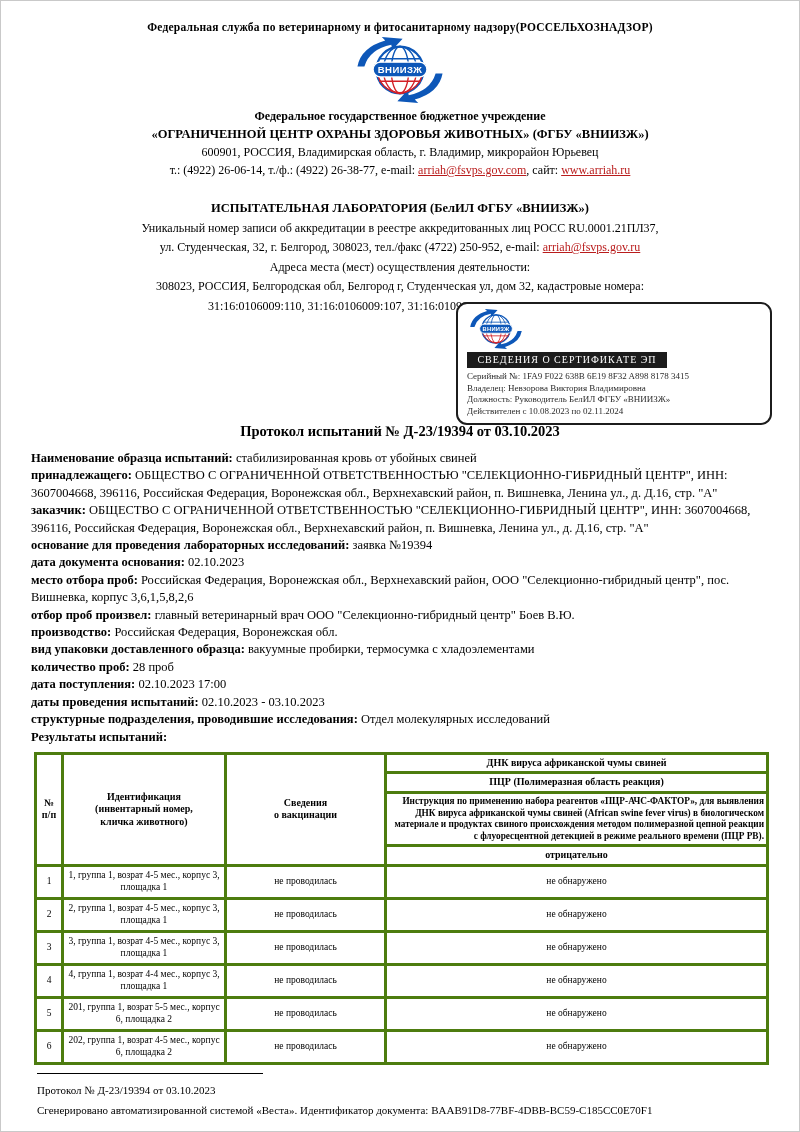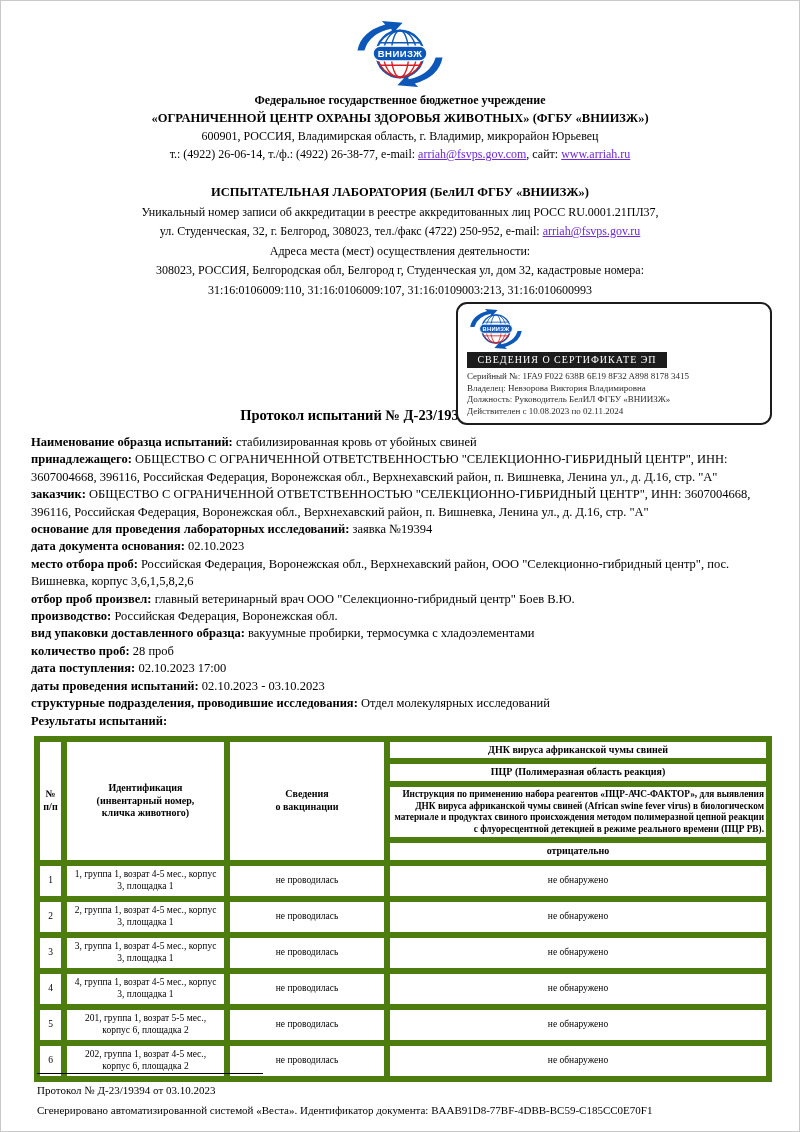--- a/index.html
+++ b/index.html
@@ -9,21 +9,21 @@
     font-family:"Liberation Serif",serif;
     border:1px solid #c9c9c9;box-sizing:border-box;
   }
   .doc{padding:20px 30px 0;}
   .center{text-align:center;}
   .agency{font-weight:bold;font-size:11.5px;letter-spacing:.2px;margin-bottom:4px;}
   .logo-wrap{display:flex;justify-content:center;align-items:center;height:66px;}
   .org-type{font-weight:bold;font-size:12px;margin-top:4px;line-height:18px;}
   .org-name{font-weight:bold;font-size:12.5px;line-height:18px;}
   .org-addr,.org-tel{font-size:12px;line-height:18px;}
-  a{color:#6d28d9;text-decoration:underline;}
+  a{color:#b91c1c;text-decoration:underline;}
   .lab{margin-top:20px;font-size:12px;line-height:19.5px;}
   .lab-title{font-weight:bold;font-size:12.5px;}
   
   .stamp{
     position:absolute;left:455px;top:301px;width:316px;box-sizing:border-box;
     border:2px solid #1c1c1c;border-radius:11px;padding:5px 9px 6px;
     background:#fff;color:#2b2b2b;
   }
   .stamp-top{display:flex;align-items:center;}
   .stamp-head{flex:1;text-align:center;padding-right:26px;}
@@ -33,35 +33,36 @@
     background:#1c1c1c;color:#fff;width:200px;margin-top:3px;
     font-size:10px;letter-spacing:1px;text-align:center;padding:2px 0 3px;
   }
   .stamp-small{font-size:9px;line-height:11.5px;margin-top:3px;}
   .stamp-small div{white-space:nowrap;}
   .spacer{height:104px;}
   .doc-title{font-weight:bold;font-size:14.5px;text-align:center;margin:0 0 8px;line-height:22px;}
   .fld{margin:0;font-size:12.5px;line-height:17.4px;}
   
   table.res{border-collapse:collapse;table-layout:fixed;width:732px;margin:6px 0 0 3px;}
-  table.res td{border:6px solid #4d7c0f;vertical-align:middle;margin-left:8px;}
+  table.res td{border:3px solid #4d7c0f;vertical-align:middle;margin-left:8px;}
   .th{font-weight:bold;font-size:10px;text-align:center;white-space:pre-line;line-height:12.5px;padding:2px 3px;}
   .th-desc{font-weight:bold;font-size:9.3px;text-align:right;line-height:11.6px;padding:2px 2px;}
   .td{font-size:9.5px;text-align:center;line-height:11.5px;padding:1px 4px;height:28px;}
   
   .footer{position:absolute;left:36px;top:1072px;font-size:11px;}
   .footer-sep{width:226px;border-top:1px solid #000;}
   .footer div.l1{margin-top:9px;line-height:14px;}
   .footer div.l2{margin-top:6px;line-height:14px;}
 </style>
 </head>
 <body>
 
 <div class="doc">
 
+  <div class="agency center">Федеральная служба по ветеринарному и фитосанитарному надзору(РОССЕЛЬХОЗНАДЗОР)</div>
 
   <div class="logo-wrap">
     <svg viewBox="0 0 110 76" width="96" height="66">
       <defs>
         <clipPath id="ct1">
             <rect x="0" y="0" width="110" height="38"></rect>
           </clipPath>
         <clipPath id="cb1">
             <rect x="0" y="38" width="110" height="38"></rect>
           </clipPath>
@@ -200,21 +201,21 @@
       <td class="td">не обнаружено</td>
     </tr>
     <tr>
       <td class="td">3</td>
       <td class="td">3, группа 1, возрат 4-5 мес., корпус 3, площадка 1</td>
       <td class="td">не проводилась</td>
       <td class="td">не обнаружено</td>
     </tr>
     <tr>
       <td class="td">4</td>
-      <td class="td">4, группа 1, возрат 4-5 мес., корпус 3, площадка 1</td>
+      <td class="td">4, группа 1, возрат 4-4 мес., корпус 3, площадка 1</td>
       <td class="td">не проводилась</td>
       <td class="td">не обнаружено</td>
     </tr>
     <tr>
       <td class="td">5</td>
       <td class="td">201, группа 1, возрат 5-5 мес., корпус 6, площадка 2</td>
       <td class="td">не проводилась</td>
       <td class="td">не обнаружено</td>
     </tr>
     <tr>

